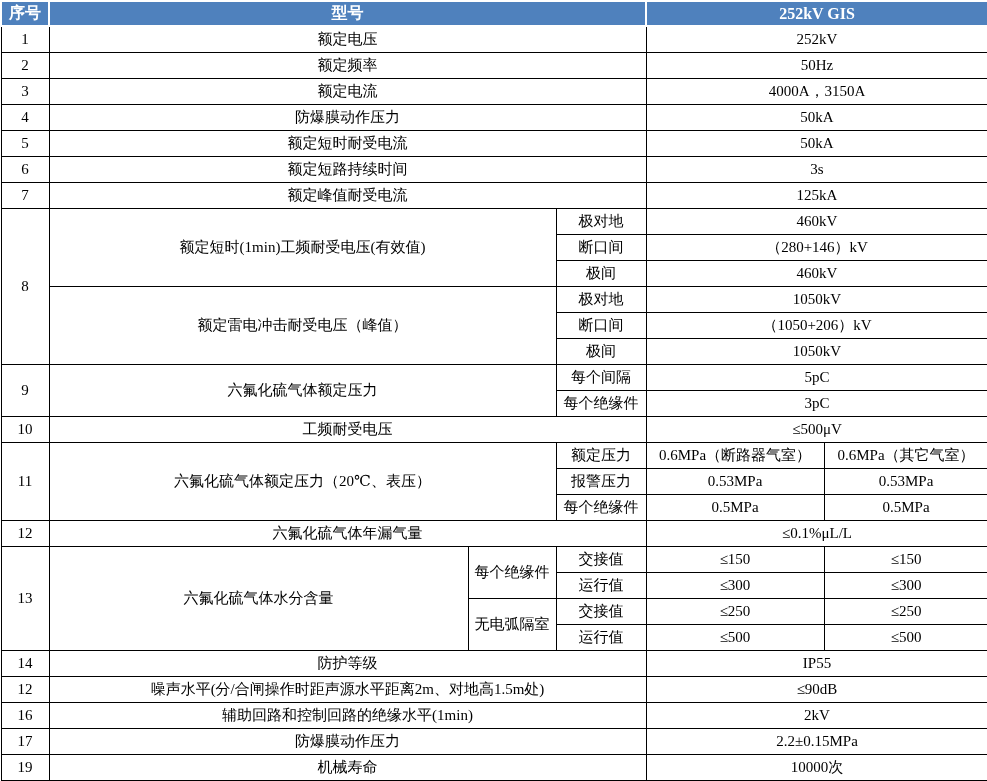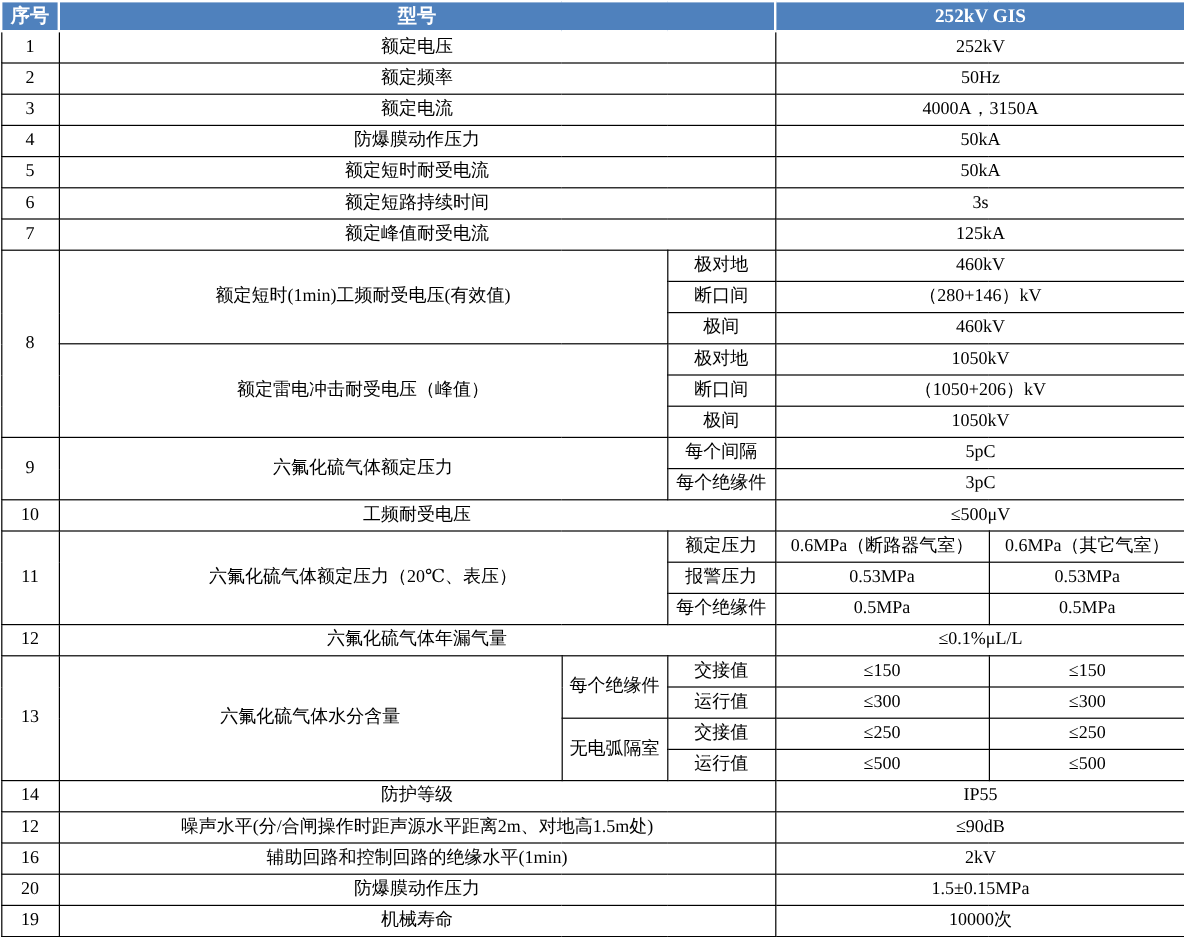--- a/index.html
+++ b/index.html
@@ -190,23 +190,23 @@
         <td>12</td>
         <td colspan="3">噪声水平(分/合闸操作时距声源水平距离2m、对地高1.5m处)</td>
         <td colspan="2">≤90dB</td>
       </tr>
       <tr>
         <td>16</td>
         <td colspan="3">辅助回路和控制回路的绝缘水平(1min)</td>
         <td colspan="2">2kV</td>
       </tr>
       <tr>
-        <td>20</td>
+        <td>17</td>
         <td colspan="3">防爆膜动作压力</td>
-        <td colspan="2">1.5±0.15MPa</td>
+        <td colspan="2">2.2±0.15MPa</td>
       </tr>
       <tr>
         <td>19</td>
         <td colspan="3">机械寿命</td>
         <td colspan="2">10000次</td>
       </tr>
     </tbody>
 </table>
 
 </body></html>

